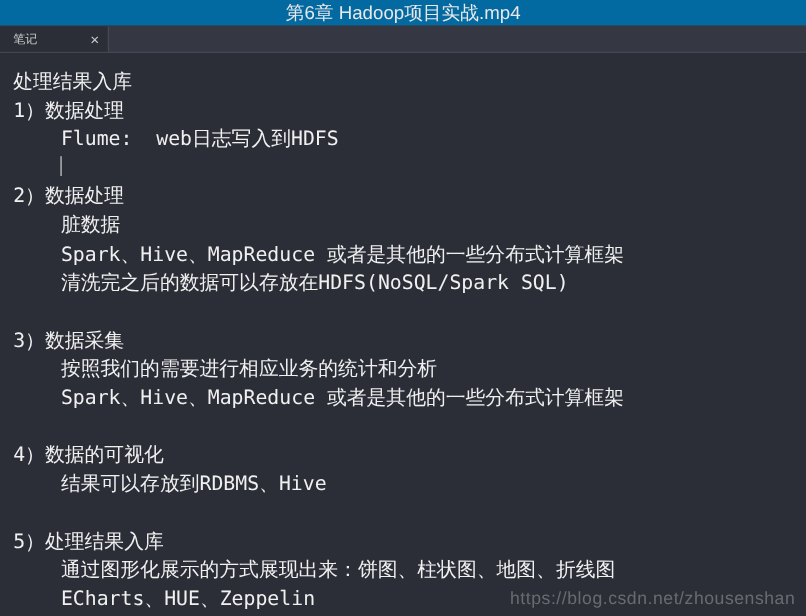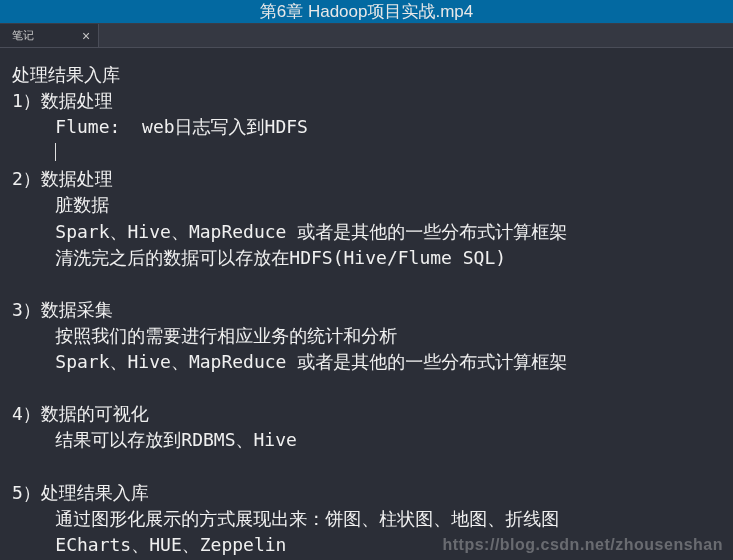--- a/index.html
+++ b/index.html
@@ -62,21 +62,20 @@
     top: -2px;
   }
   .watermark {
     position: absolute;
     bottom: 6px;
     right: 10px;
     color: rgba(220,220,220,0.35);
     font-size: 16px;
     font-family: Arial, sans-serif;
     letter-spacing: 0.5px;
-    font-weight: bold;
   }
 </style>
 </head>
 <body>
 
 <div class="title-bar">
   <span>第6章 Hadoop项目实战.mp4</span>
 </div>
 
 <div class="tab-bar">
@@ -86,21 +85,21 @@
   </div>
 </div>
 
 <div class="content"><span>处理结果入库</span>
 <span>1）</span><span>数据处理</span>
 <span>    Flume:  web日志写入到HDFS</span>
     <span class="cursor"></span>
 <span>2）</span><span>数据处理</span>
 <span>    脏数据</span>
 <span>    Spark、Hive、MapReduce 或者是其他的一些分布式计算框架</span>
-<span>    清洗完之后的数据可以存放在HDFS(Hive/Flume SQL)</span>
+<span>    清洗完之后的数据可以存放在HDFS(NoSQL/Spark SQL)</span>
 
 <span>3）</span><span>数据采集</span>
 <span>    按照我们的需要进行相应业务的统计和分析</span>
 <span>    Spark、Hive、MapReduce 或者是其他的一些分布式计算框架</span>
 
 <span>4）</span><span>数据的可视化</span>
 <span>    结果可以存放到RDBMS、Hive</span>
 
 <span>5）</span><span>处理结果入库</span>
 <span>    通过图形化展示的方式展现出来：饼图、柱状图、地图、折线图</span>

